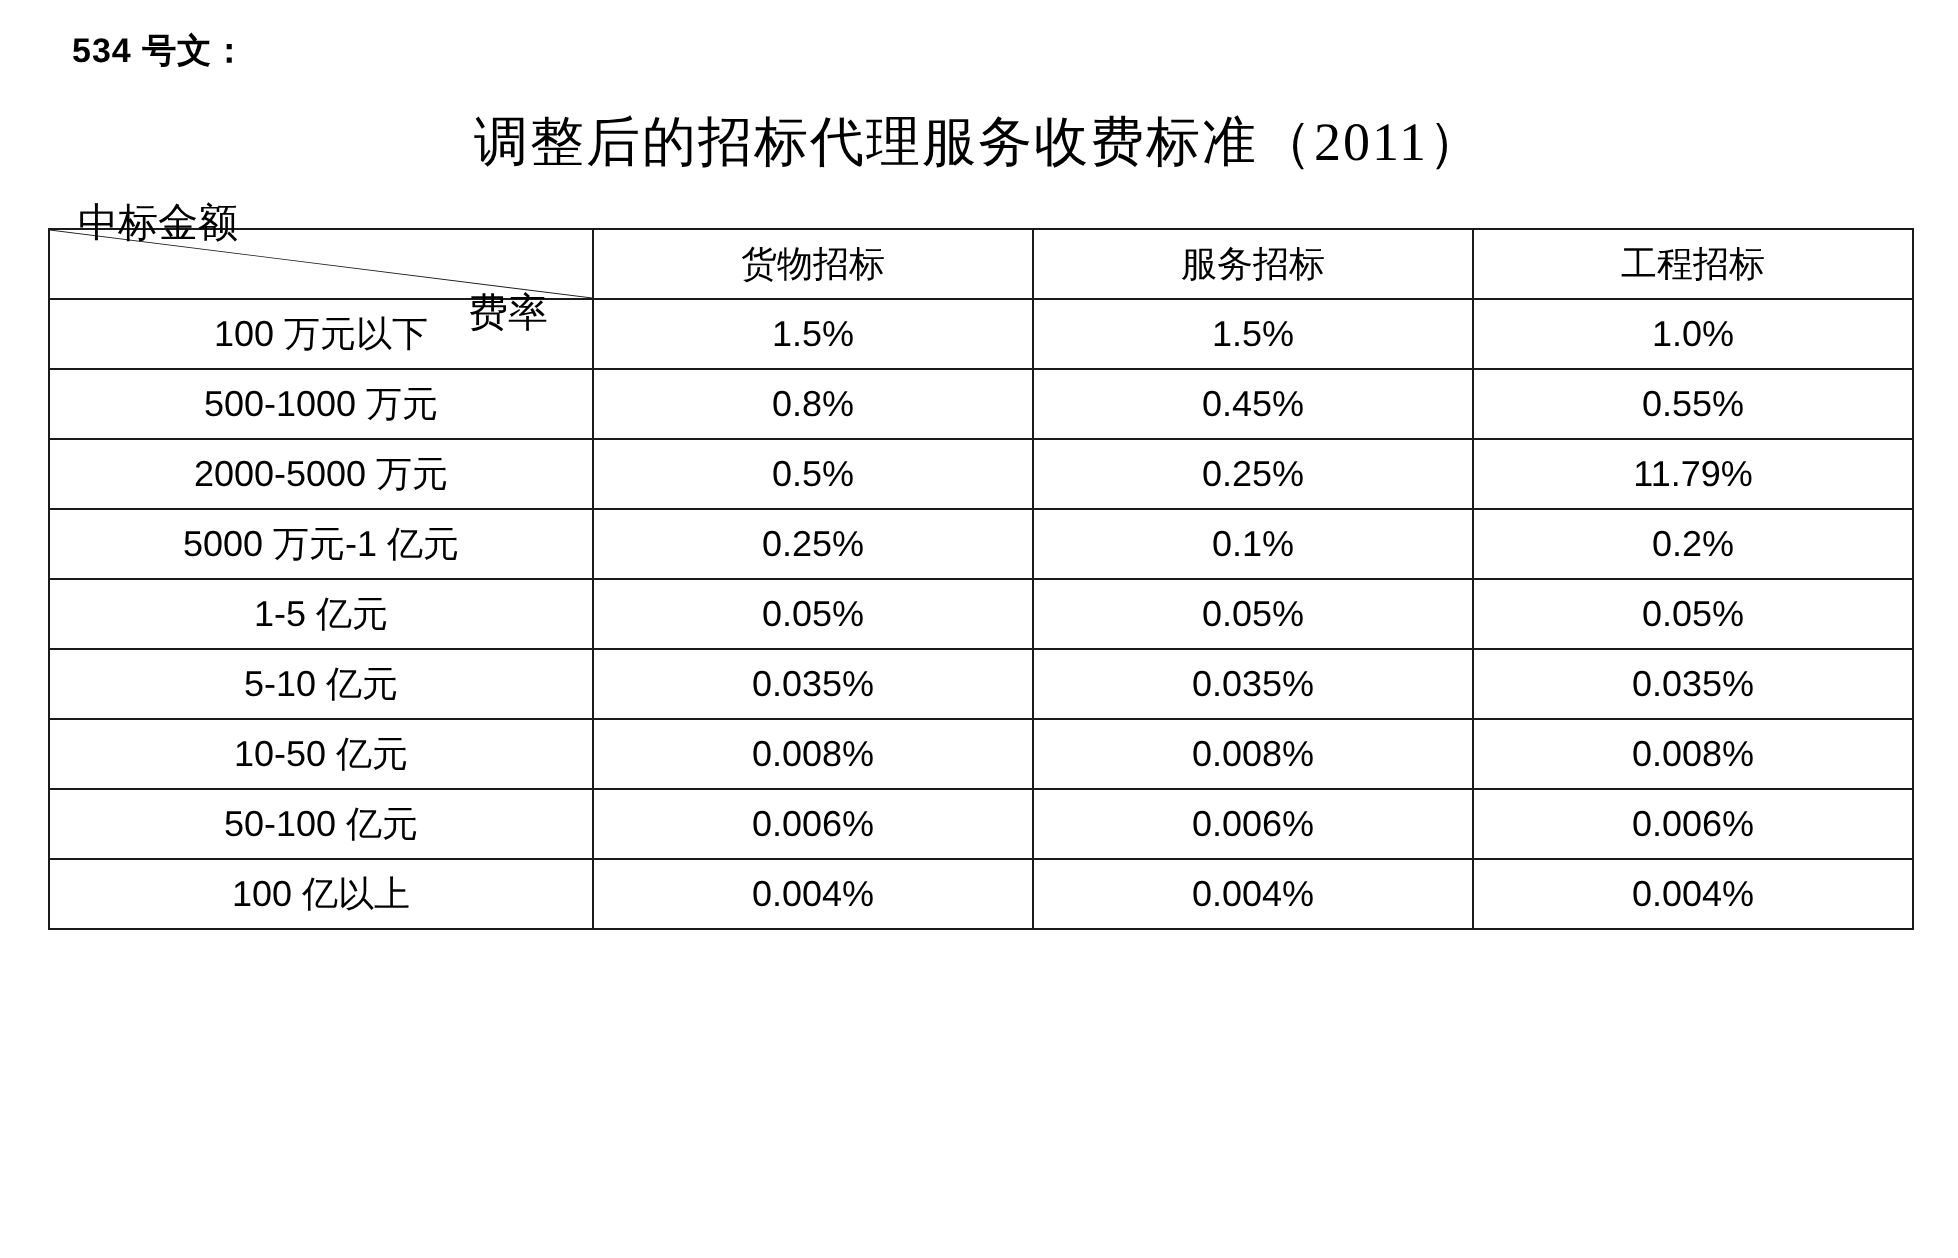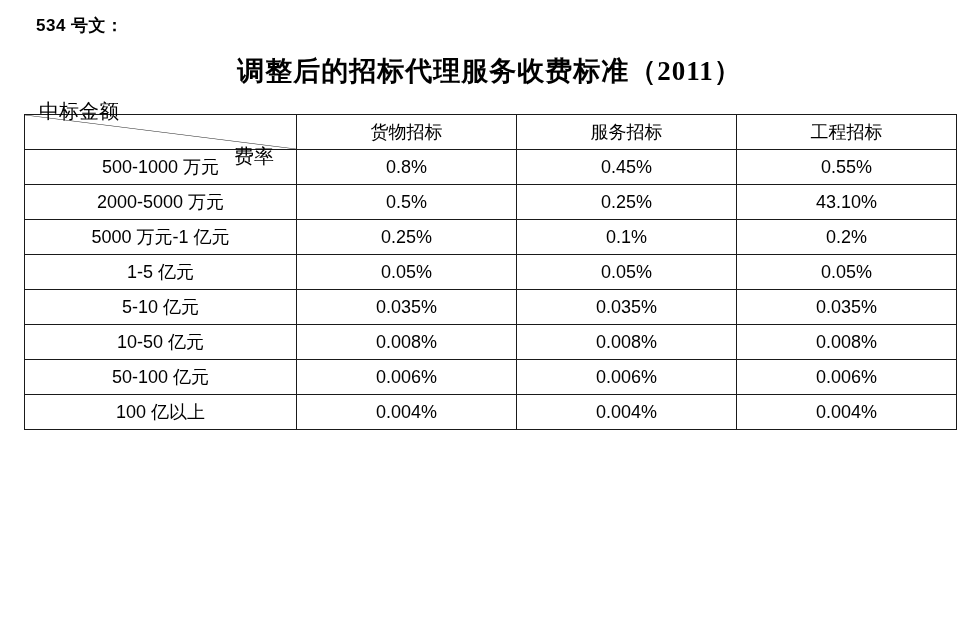--- a/index.html
+++ b/index.html
@@ -29,21 +29,21 @@
     letter-spacing: 0.5px;
   }
   .doc-title {
     position: absolute;
     left: 0;
     top: 53px;
     width: 979px;
     text-align: center;
     font-family: "Liberation Serif", serif;
     font-size: 27px;
-    font-weight: bold;
+    font-weight: normal;
     letter-spacing: 1px;
   }
   table.fee-table {
     position: absolute;
     left: 24px;
     top: 114px;
     width: 932px;
     border-collapse: collapse;
     table-layout: fixed;
   }
@@ -126,30 +126,36 @@
           </svg>
           <span class="lbl-rate">费率</span>
           <span class="lbl-amount">中标金额</span>
         </td>
         <td class="head">货物招标</td>
         <td class="head">服务招标</td>
         <td class="head">工程招标</td>
       </tr>
 
       <tr>
+        <td class="rowlabel">100 万元以下</td>
+        <td class="val">1.5%</td>
+        <td class="val">1.5%</td>
+        <td class="val">1.0%</td>
+      </tr>
+      <tr>
         <td class="rowlabel">500-1000 万元</td>
         <td class="val">0.8%</td>
         <td class="val">0.45%</td>
         <td class="val">0.55%</td>
       </tr>
       <tr>
         <td class="rowlabel">2000-5000 万元</td>
         <td class="val">0.5%</td>
         <td class="val">0.25%</td>
-        <td class="val">43.10%</td>
+        <td class="val">11.79%</td>
       </tr>
       <tr>
         <td class="rowlabel">5000 万元-1 亿元</td>
         <td class="val">0.25%</td>
         <td class="val">0.1%</td>
         <td class="val">0.2%</td>
       </tr>
       <tr>
         <td class="rowlabel">1-5 亿元</td>
         <td class="val">0.05%</td>

